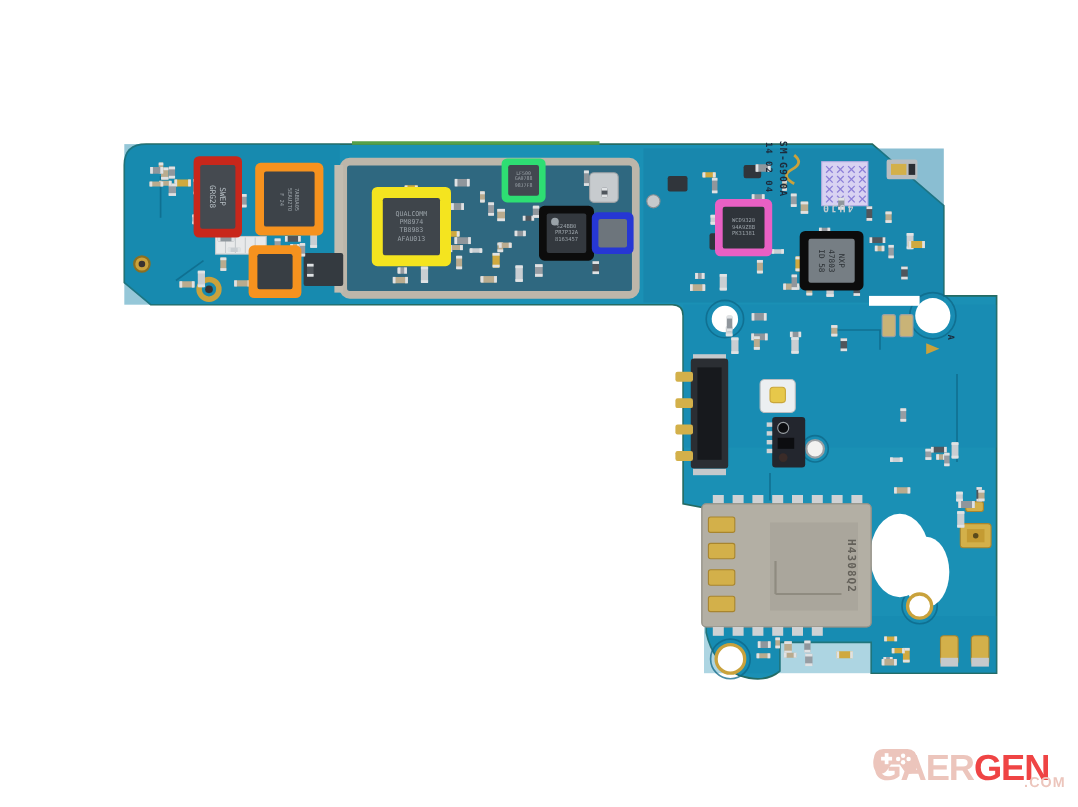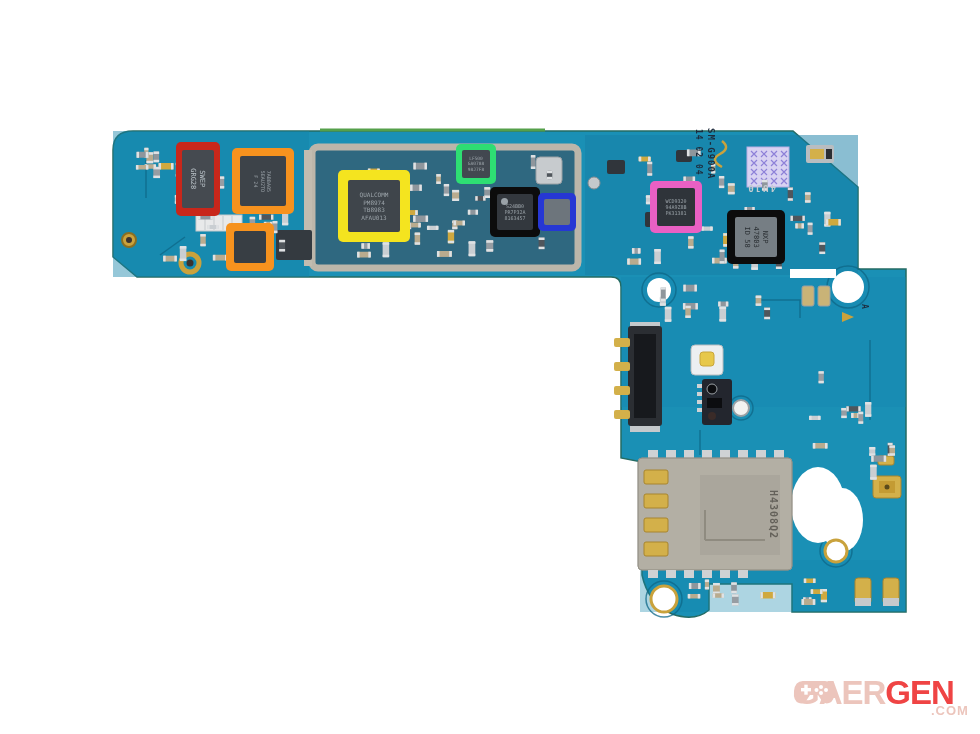--- a/index.html
+++ b/index.html
@@ -17,21 +17,21 @@
   .logo-dot{position:absolute;left:4px;top:4px;width:7px;height:7px;border-radius:50%;background:#9aa2a8;}
   
   .silk{position:absolute;font-family:"DejaVu Sans Mono",monospace;font-weight:bold;
         color:#1d2b3c;transform-origin:0 0;letter-spacing:1px;}
   .silk.model{left:716px;top:128px;font-size:9px;transform:rotate(90deg);}
   .silk.date{left:703px;top:129px;font-size:8px;transform:rotate(90deg);}
   .silk.code{left:776px;top:193px;font-size:9px;color:#c3ccd0;transform:rotate(180deg);letter-spacing:2px;}
   .silk.slot{left:779px;top:490px;font-size:10px;color:#64615a;transform:rotate(90deg);}
   .silk.rev{left:869px;top:304px;font-size:8px;transform:rotate(90deg);}
   
-  .watermark{position:absolute;left:794px;top:676px;height:38px;display:flex;align-items:flex-start;}
+  .watermark{position:absolute;left:794px;top:676px;height:38px;display:flex;align-items:flex-end;}
   .watermark span{font-family:"Liberation Sans",sans-serif;font-weight:800;font-size:33px;
                   letter-spacing:-1px;line-height:1;}
   .wm-pad-icon{margin:2px -1px 0 -1px;}
   .wm-com{position:absolute;left:931px;top:703px;font-family:"Liberation Sans",sans-serif;
           font-weight:800;font-size:13px;letter-spacing:1px;}
 </style>
 </head>
 <body>
 
 <div id="stage">

